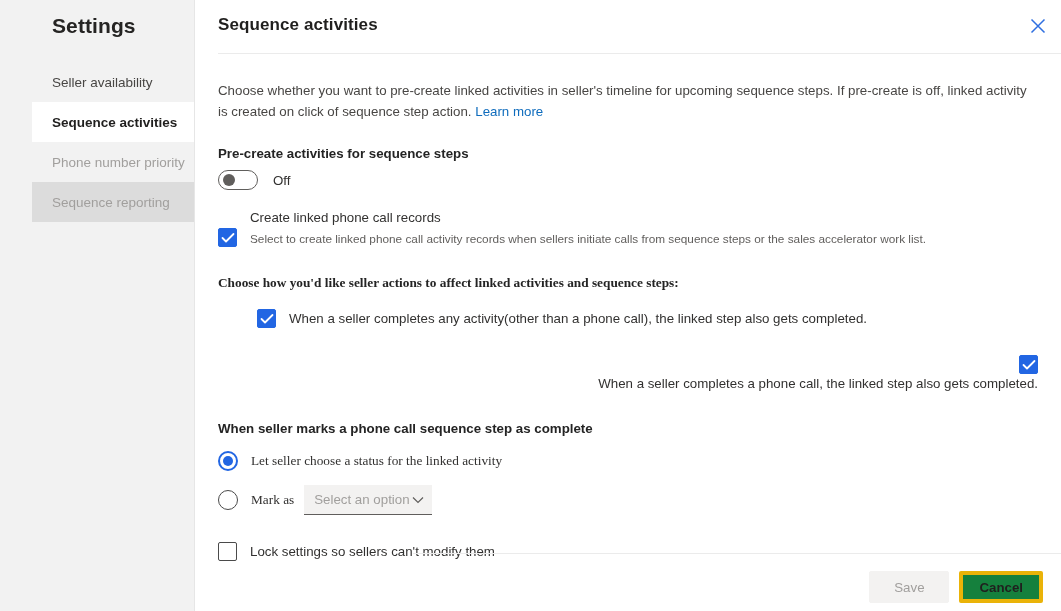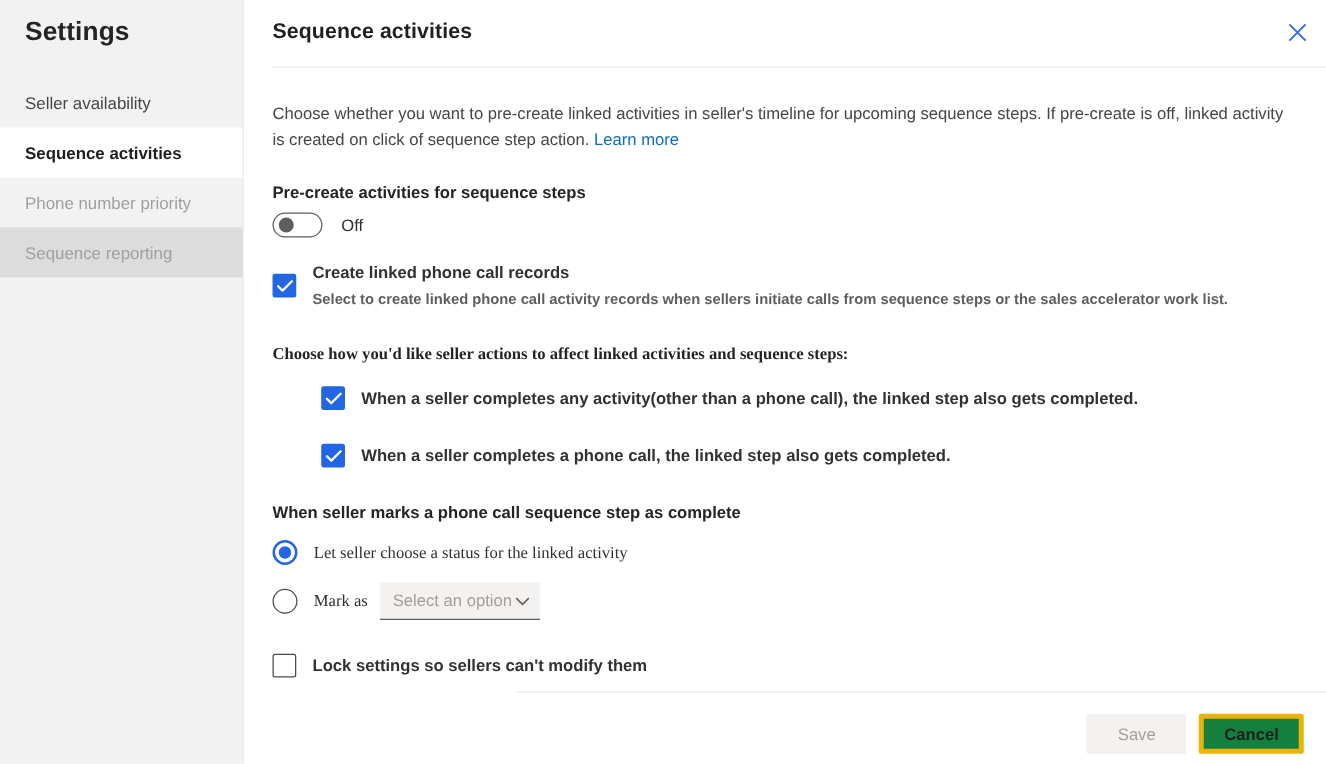--- a/index.html
+++ b/index.html
@@ -26,20 +26,21 @@
 
   
   .sidebar {
     width: 195px;
     min-width: 195px;
     height: 611px;
     background: #f2f2f2;
     border-right: 1px solid #e6e6e6;
     box-sizing: border-box;
     position: relative;
+    padding-left: 32px;
   }
   .sidebar-title {
     font-size: 21px;
     font-weight: 600;
     color: #252423;
     padding: 14px 0 0 20px;
     letter-spacing: .1px;
   }
   .nav {
     margin-top: 24px;
@@ -168,23 +169,22 @@
   }
   .toggle-state {
     font-size: 13.3px;
     color: #323130;
     margin-left: 15px;
   }
 
   
   .cb-row {
     display: flex;
-    align-items: center;
+    align-items: flex-end;
     margin-top: 18px;
-    font-weight: bold;
   }
 
   .cbox {
     width: 19px;
     height: 19px;
     box-sizing: border-box;
     flex: none;
     margin-top: 1px;
     cursor: pointer;
     position: relative;
@@ -378,21 +378,21 @@
         <div class="cbox checked">
           <svg width="14" height="12" viewBox="0 0 14 12">
             <path d="M1.5 6 L5 9.5 L12.5 2" stroke="#ffffff" stroke-width="1.8" fill="none" stroke-linecap="round" stroke-linejoin="round"></path>
           </svg>
         </div>
         <div class="cb-text">
           <div class="cb-label">When a seller completes any activity(other than a phone call), the linked step also gets completed.</div>
         </div>
       </div>
 
-      <div class="cb-row indent" style="margin-top:26px;">
+      <div class="cb-row indent" style="margin-top:26px;flex-direction:column;">
         <div class="cbox checked">
           <svg width="14" height="12" viewBox="0 0 14 12">
             <path d="M1.5 6 L5 9.5 L12.5 2" stroke="#ffffff" stroke-width="1.8" fill="none" stroke-linecap="round" stroke-linejoin="round"></path>
           </svg>
         </div>
         <div class="cb-text">
           <div class="cb-label">When a seller completes a phone call, the linked step also gets completed.</div>
         </div>
       </div>
 

